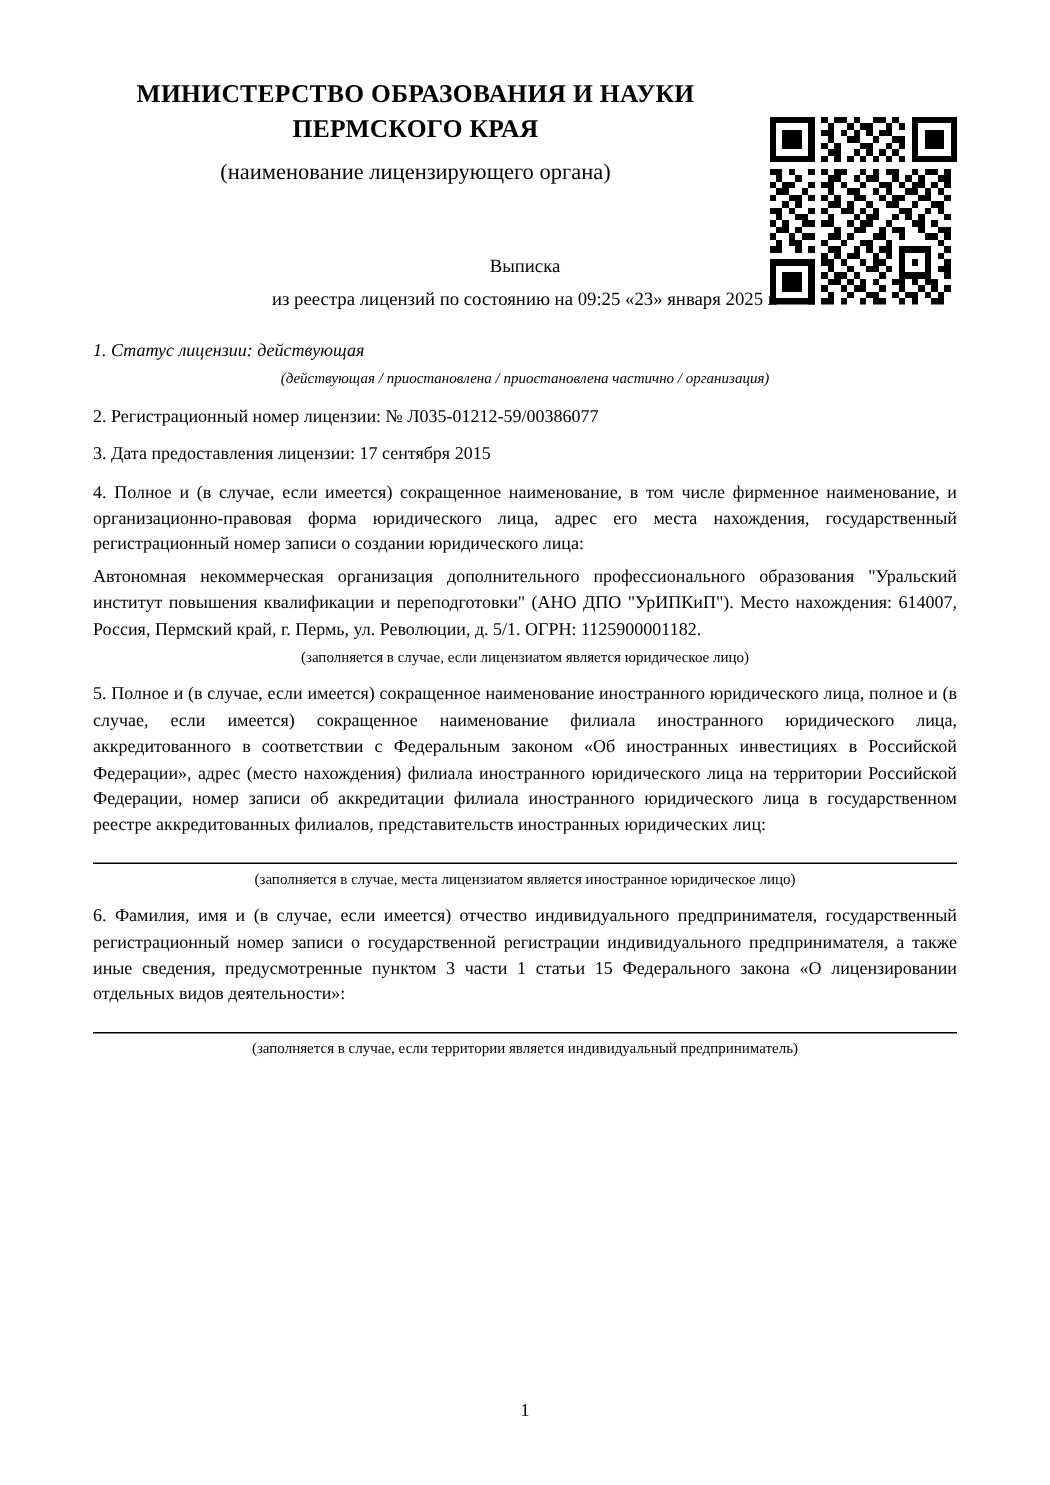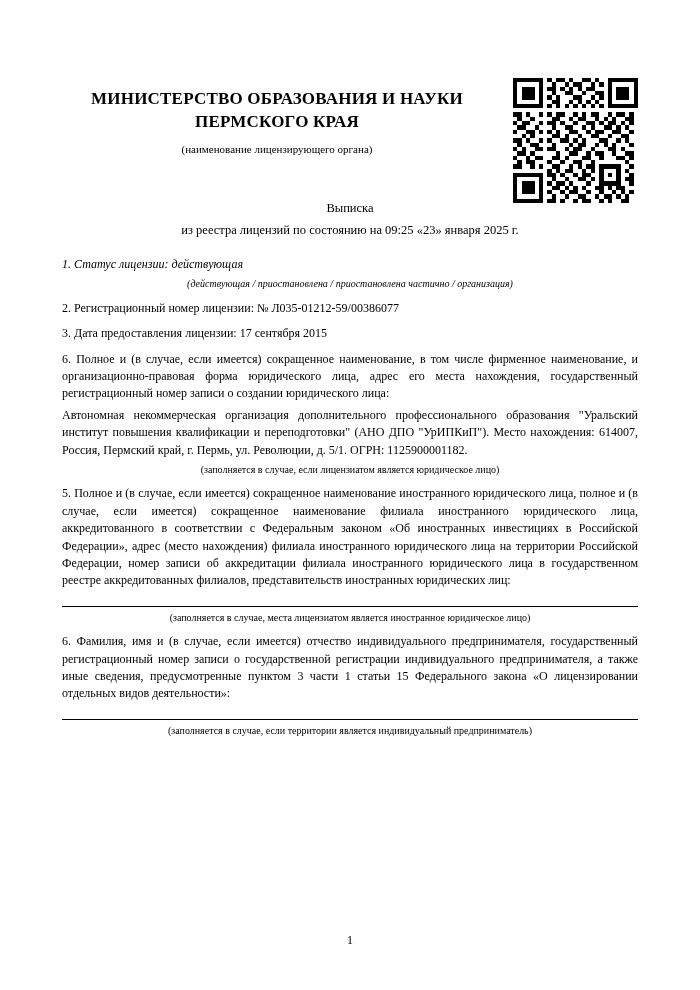--- a/index.html
+++ b/index.html
@@ -26,33 +26,33 @@
   .qr-wrap {
     position: absolute;
     top: 78px;
     right: 62px;
     width: 125px;
     height: 125px;
   }
   .qr-wrap svg { display: block; }
 
   .header {
-    padding-top: 88px;
+    padding-top: 52px;
     text-align: center;
     width: 430px;
     margin-left: 0;
   }
   .header .org-name {
     font-weight: bold;
     font-size: 17px;
     line-height: 1.35;
     letter-spacing: 0.2px;
   }
   .header .org-sub {
-    font-size: 11px;
+    font-size: 15px;
     margin-top: 9px;
   }
 
   .title-block {
     margin-top: 43px;
     text-align: center;
     font-size: 12.5px;
     line-height: 1.6;
   }
   .title-block .l2 { margin-top: 2px; }
@@ -351,21 +351,21 @@
 
   <div class="section">
     <div>2. Регистрационный номер лицензии: № Л035-01212-59/00386077</div>
   </div>
 
   <div class="section">
     <div>3. Дата предоставления лицензии: 17 сентября 2015</div>
   </div>
 
   <div class="section">
-    <div class="body-justify">6. Полное и (в случае, если имеется) сокращенное наименование, в том числе фирменное наименование, и организационно-правовая форма юридического лица, адрес его места нахождения, государственный регистрационный номер записи о создании юридического лица:</div>
+    <div class="body-justify">4. Полное и (в случае, если имеется) сокращенное наименование, в том числе фирменное наименование, и организационно-правовая форма юридического лица, адрес его места нахождения, государственный регистрационный номер записи о создании юридического лица:</div>
     <div class="body-justify entity-block">Автономная некоммерческая организация дополнительного профессионального образования "Уральский институт повышения квалификации и переподготовки" (АНО ДПО "УрИПКиП"). Место нахождения: 614007, Россия, Пермский край, г. Пермь, ул. Революции, д. 5/1. ОГРН: 1125900001182.</div>
     <div class="hint">(заполняется в случае, если лицензиатом является юридическое лицо)</div>
   </div>
 
   <div class="section">
     <div class="body-justify">5. Полное и (в случае, если имеется) сокращенное наименование иностранного юридического лица, полное и (в случае, если имеется) сокращенное наименование филиала иностранного юридического лица, аккредитованного в соответствии с Федеральным законом «Об иностранных инвестициях в Российской Федерации», адрес (место нахождения) филиала иностранного юридического лица на территории Российской Федерации, номер записи об аккредитации филиала иностранного юридического лица в государственном реестре аккредитованных филиалов, представительств иностранных юридических лиц:</div>
     <hr class="rule">
     <div class="hint">(заполняется в случае, места лицензиатом является иностранное юридическое лицо)</div>
   </div>
 

